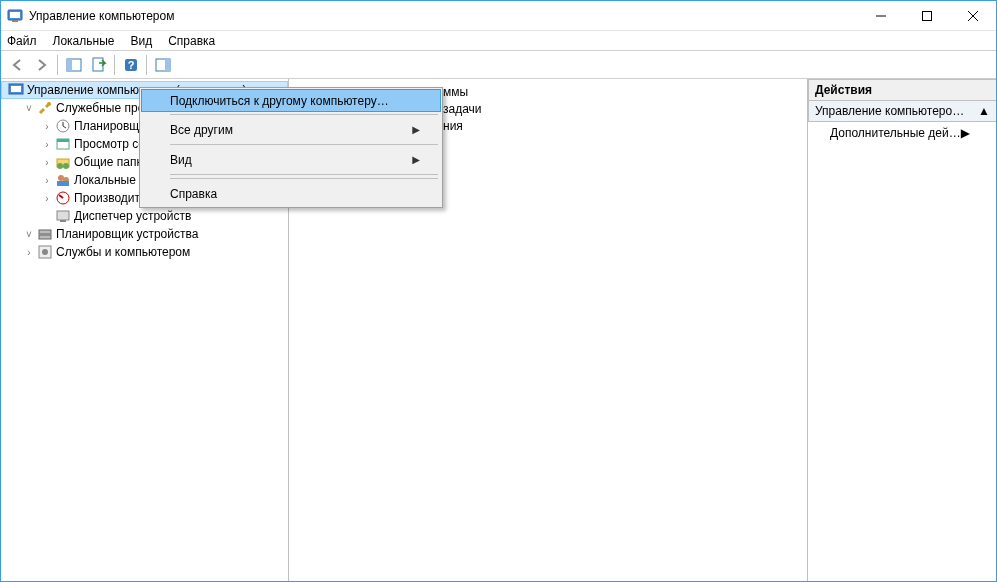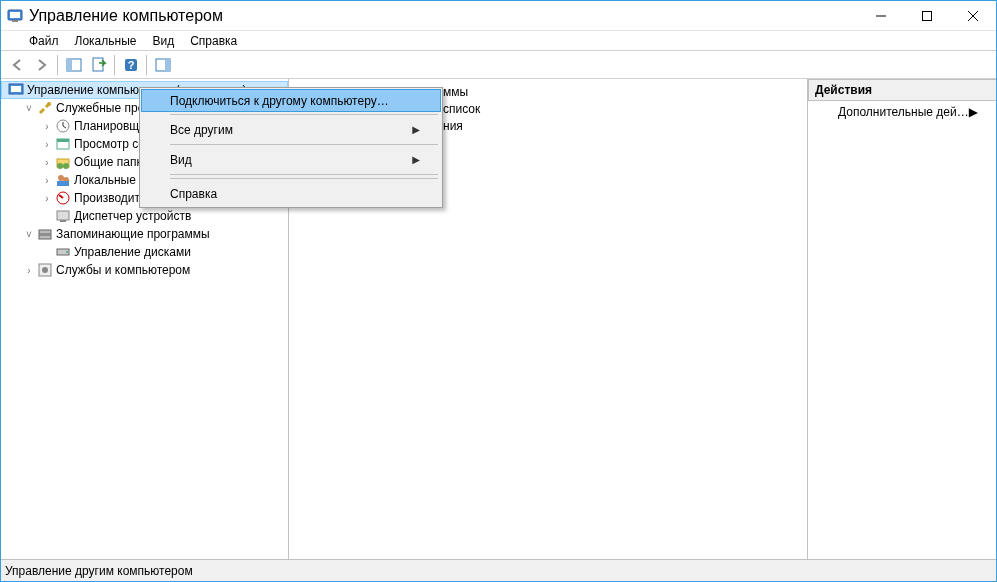--- a/index.html
+++ b/index.html
@@ -24,35 +24,35 @@
   
   .titlebar {
     height: 30px;
     display: flex;
     align-items: center;
     padding-left: 6px;
     background: #fff;
     border-bottom: 1px solid #e5e5e5;
   }
   .titlebar .app-icon { width:16px; height:16px; margin-right:6px; }
-  .titlebar .title { flex:1; font-size:16px; }
+  .titlebar .title { flex:1; font-size:12px; }
   .winctrls { display:flex; height:100%; }
   .winctrl {
     width:46px; height:100%;
     display:flex; align-items:center; justify-content:center;
     font-family: "Segoe UI Symbol", sans-serif;
     font-size:10px;
   }
   .winctrl.close { width:46px; }
   
   .menubar {
     height: 20px;
     display:flex;
     align-items:center;
-    padding: 0 22px;
+    padding: 0 0;
     gap: 4px;
     border-bottom: 1px solid #d0d0d0;
   }
   .menubar span { padding: 2px 6px; }
   
   .toolbar {
     height: 28px;
     display:flex;
     align-items:center;
     padding: 0 4px;
@@ -121,21 +121,21 @@
     background:#eef3fa;
     border:1px solid #c0c0c0;
     border-top:none;
     border-right:none;
     padding:3px 6px;
     display:flex; justify-content:space-between; align-items:center;
     overflow:hidden; text-overflow:ellipsis; white-space:nowrap;
   }
   .actions-item {
     padding:4px 10px 4px 22px;
-    display:flex; align-items:center; justify-content:center;
+    display:flex; align-items:center; justify-content:flex-start;
     white-space:nowrap; overflow:hidden; text-overflow:ellipsis;
   }
 
   
   .statusbar {
     height:22px;
     border-top:1px solid #c0c0c0;
     display:flex; align-items:center;
     padding:0 4px;
     background:#f0f0f0;
@@ -356,36 +356,22 @@
             </li>
             <li>
               <div class="node">
                 <span class="expander">˅</span>
                 <span class="tree-icon">
                     <svg width="16" height="16">
                       <rect x="2" y="4" width="12" height="4" fill="#bbb" stroke="#666"></rect>
                       <rect x="2" y="9" width="12" height="4" fill="#bbb" stroke="#666"></rect>
                     </svg>
                   </span>
-                <span class="label">Запоминающие программы</span>
+                <span class="label">Планировщик устройства</span>
               </div>
-              <ul>
-                <li>
-                    <div class="node">
-                  <span class="expander"></span>
-                  <span class="tree-icon">
-                        <svg width="16" height="16">
-                          <rect x="2" y="5" width="12" height="6" fill="#ccc" stroke="#666"></rect>
-                          <circle cx="12" cy="8" r="1" fill="#3a7"></circle>
-                        </svg>
-                      </span>
-                  <span class="label">Управление дисками</span>
-                </div>
-                  </li>
-              </ul>
             </li>
             <li>
               <div class="node">
                 <span class="expander">›</span>
                 <span class="tree-icon">
                     <svg width="16" height="16">
                       <rect x="2" y="2" width="12" height="12" fill="#eee" stroke="#888"></rect>
                       <circle cx="8" cy="8" r="3" fill="#888"></circle>
                     </svg>
                   </span>
@@ -397,41 +383,42 @@
       </ul>
     </div>
 
     <div class="list-pane">
 
       <div style="position:absolute; left:150px; top:4px;">
         <div class="list-item">
           <span>ммы</span>
         </div>
         <div class="list-item">
-          <span>список</span>
+          <span>задачи</span>
         </div>
         <div class="list-item">
           <span>ния</span>
         </div>
       </div>
     </div>
 
     <div class="actions-pane">
       <div class="actions-header">Действия</div>
+      <div class="actions-sub">
+        <span class="truncate">Управление компьютеро…</span>
+        <span>▲</span>
+      </div>
       <div class="actions-item">
         <span class="truncate">Дополнительные дей…</span>
         <span>▶</span>
       </div>
     </div>
 
   </div>
 
-  <div class="statusbar">
-    <span>Управление другим компьютером</span>
-  </div>
 
   <div class="context-menu">
     <div class="cm-item highlight">
       <span>Подключиться к другому компьютеру…</span>
     </div>
     <div class="cm-sep"></div>
     <div class="cm-item">
       <span>Все другим</span>
       <span class="cm-arrow">▶</span>
     </div>

